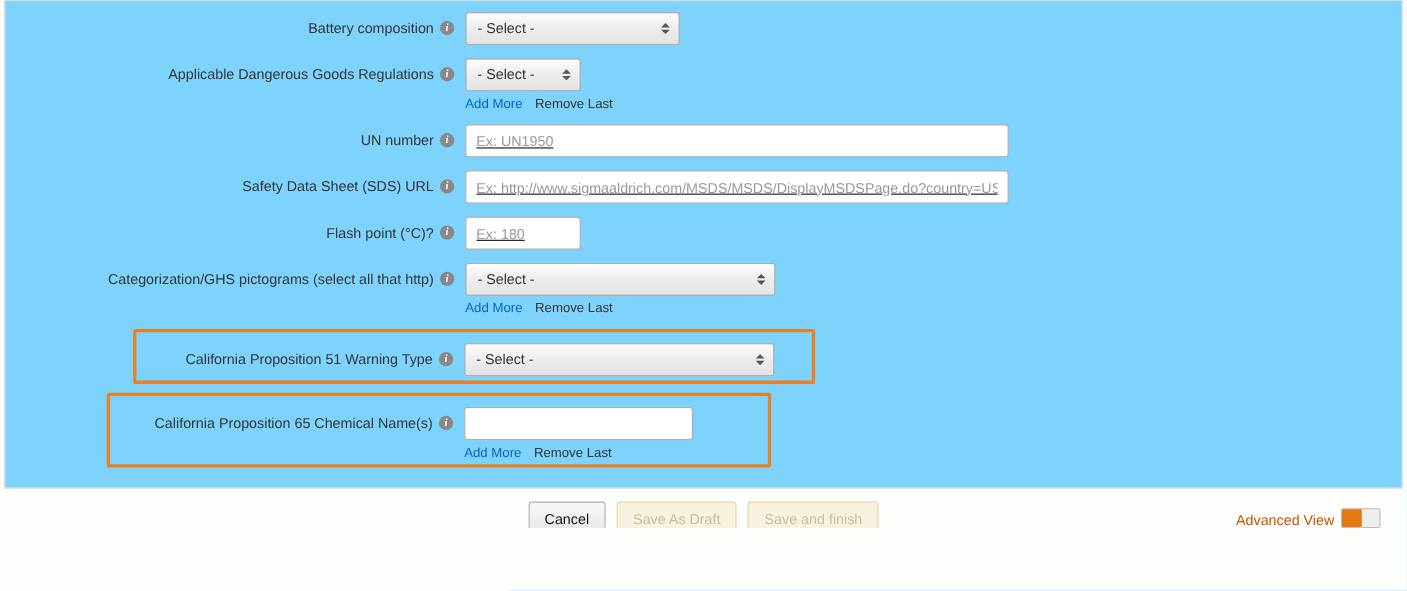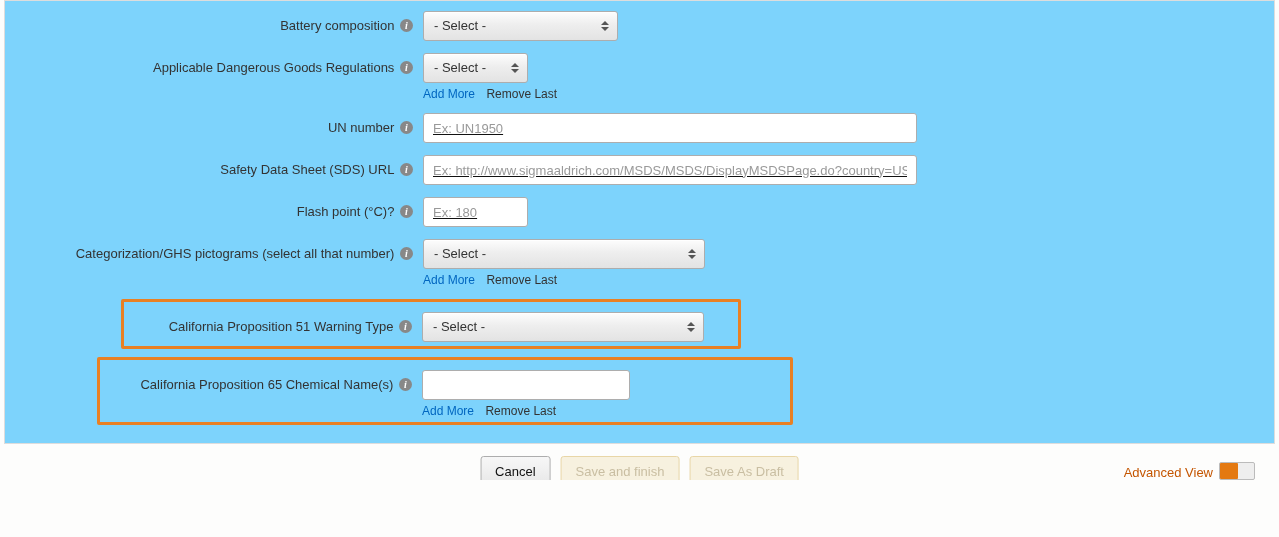--- a/index.html
+++ b/index.html
@@ -227,21 +227,21 @@
       <span>Flash point (°C)?</span>
       <span class="info-icon">i</span>
     </div>
     <div class="control-col">
       <input type="text" class="text-input" style="width: 105px;" placeholder="Ex: 180">
     </div>
   </div>
 
   <div class="form-row">
     <div class="label-col">
-      <span>Categorization/GHS pictograms (select all that number)</span>
+      <span>Categorization/GHS pictograms (select all that http)</span>
       <span class="info-icon">i</span>
     </div>
     <div class="control-col">
       <div class="select-box" style="width:282px">
         <span>- Select -</span>
         <span class="arrows">
             <span class="arrow-up"></span>
             <span class="arrow-down"></span>
           </span>
       </div>
@@ -263,43 +263,43 @@
           <span>- Select -</span>
           <span class="arrows">
               <span class="arrow-up"></span>
               <span class="arrow-down"></span>
             </span>
         </div>
       </div>
     </div>
   </div>
 
-  <div class="highlight" style="margin: 0 0 0 92px; width:696px;">
+  <div class="highlight" style="margin: 0 0 0 92px; width:604px;">
     <div class="form-row" style="margin-bottom:0">
       <div class="label-col" style="width:318px">
         <span>California Proposition 65 Chemical Name(s)</span>
         <span class="info-icon">i</span>
       </div>
       <div class="control-col">
         <input type="text" class="text-input" style="width: 208px;">
         <div class="link-row">
           <span class="link-add">Add More</span>
           <span class="link-remove">Remove Last</span>
         </div>
       </div>
     </div>
   </div>
 
 </div>
 
 <div class="footer">
   <div class="footer-center">
     <button class="btn">Cancel</button>
+    <button class="btn btn-warm">Save As Draft</button>
     <button class="btn btn-warm">Save and finish</button>
-    <button class="btn btn-warm">Save As Draft</button>
   </div>
   <div class="advanced">
     <span>Advanced View</span>
     <span class="toggle">
       <span class="toggle-knob"></span>
     </span>
   </div>
 </div>
 
 </body></html>

